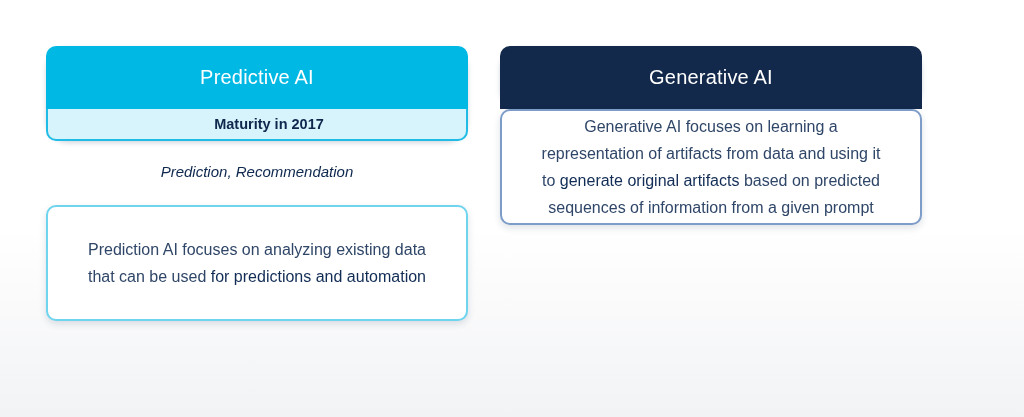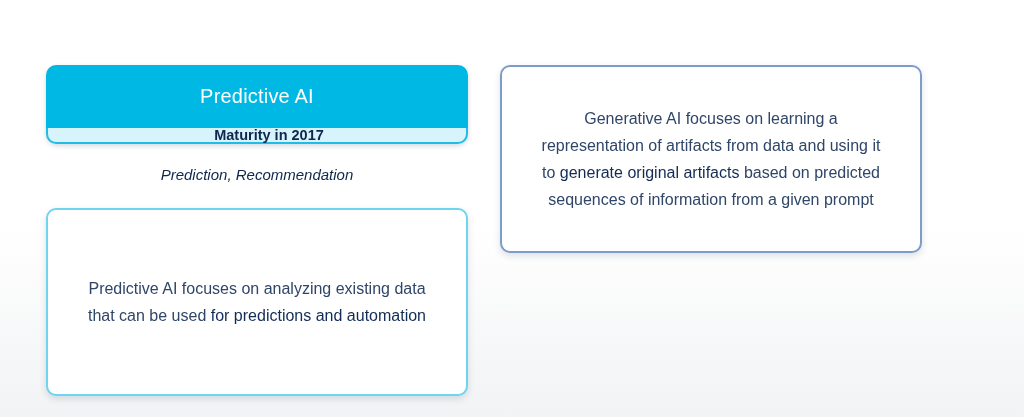--- a/index.html
+++ b/index.html
@@ -19,41 +19,40 @@
     display: flex;
     gap: 32px;
   }
   .column {
     width: 422px;
     flex: 0 0 422px;
     display: flex;
     flex-direction: column;
   }
   .header-block {
-    border-radius: 12px;
+    border-radius: 22px;
     box-shadow: 0 2px 5px rgba(13,39,77,0.18);
-    margin-top: 19px;
   }
   .header {
     height: 63px;
     border-radius: 10px 10px 0 0;
     display: flex;
     align-items: center;
     justify-content: center;
   }
   .header-title {
     color: var(--header-text, #ffffff);
     font-size: 20px;
     font-weight: 500;
     letter-spacing: 0.2px;
   }
   .col-predictive .header { background: var(--predictive-header-bg, #00B8E4); }
   .col-generative .header { background: var(--generative-header-bg, #13294B); }
   .subheader {
-    height: 16px;
+    height: 32px;
     box-sizing: border-box;
     border-width: 0 2px 2px 2px;
     border-style: solid;
     border-radius: 0 0 10px 10px;
     display: flex;
     align-items: center;
     justify-content: center;
     font-size: 14.5px;
     font-weight: bold;
     color: var(--navy-text, #0D274D);
@@ -70,21 +69,21 @@
   .tagline {
     margin: 22px 0 24px 0;
     height: 18px;
     text-align: center;
     font-style: italic;
     font-size: 15px;
     font-weight: 400;
     color: var(--navy-text, #0D274D);
   }
   .body-box {
-    height: 188px;
+    height: 116px;
     box-sizing: border-box;
     background: #ffffff;
     border: 2px solid;
     border-radius: 10px;
     box-shadow: 0 3px 7px rgba(13,39,77,0.14);
     display: flex;
     align-items: center;
     justify-content: center;
     padding: 0 34px;
   }
@@ -109,25 +108,28 @@
 
   <div class="column col-predictive">
     <div class="header-block">
       <div class="header">
         <span class="header-title">Predictive AI</span>
       </div>
       <div class="subheader">Maturity in 2017</div>
     </div>
     <div class="tagline">Prediction, Recommendation</div>
     <div class="body-box">
-      <p class="body-text"><span>Predictive AI focuses on analyzing existing data that can be used </span><span class="seg-bold">for predictions and automation</span></p>
+      <p class="body-text"><span>Prediction AI focuses on analyzing existing data that can be used </span><span class="seg-bold">for predictions and automation</span></p>
     </div>
   </div>
 
   <div class="column col-generative">
     <div class="header-block">
+      <div class="header">
+        <span class="header-title">Generative AI</span>
+      </div>
     </div>
     <div class="body-box">
       <p class="body-text"><span>Generative AI focuses on learning a representation of artifacts from data and using it to </span><span class="seg-bold">generate original artifacts</span><span> based on predicted sequences of information from a given prompt</span></p>
     </div>
   </div>
 
 </div>
 
 </body></html>

